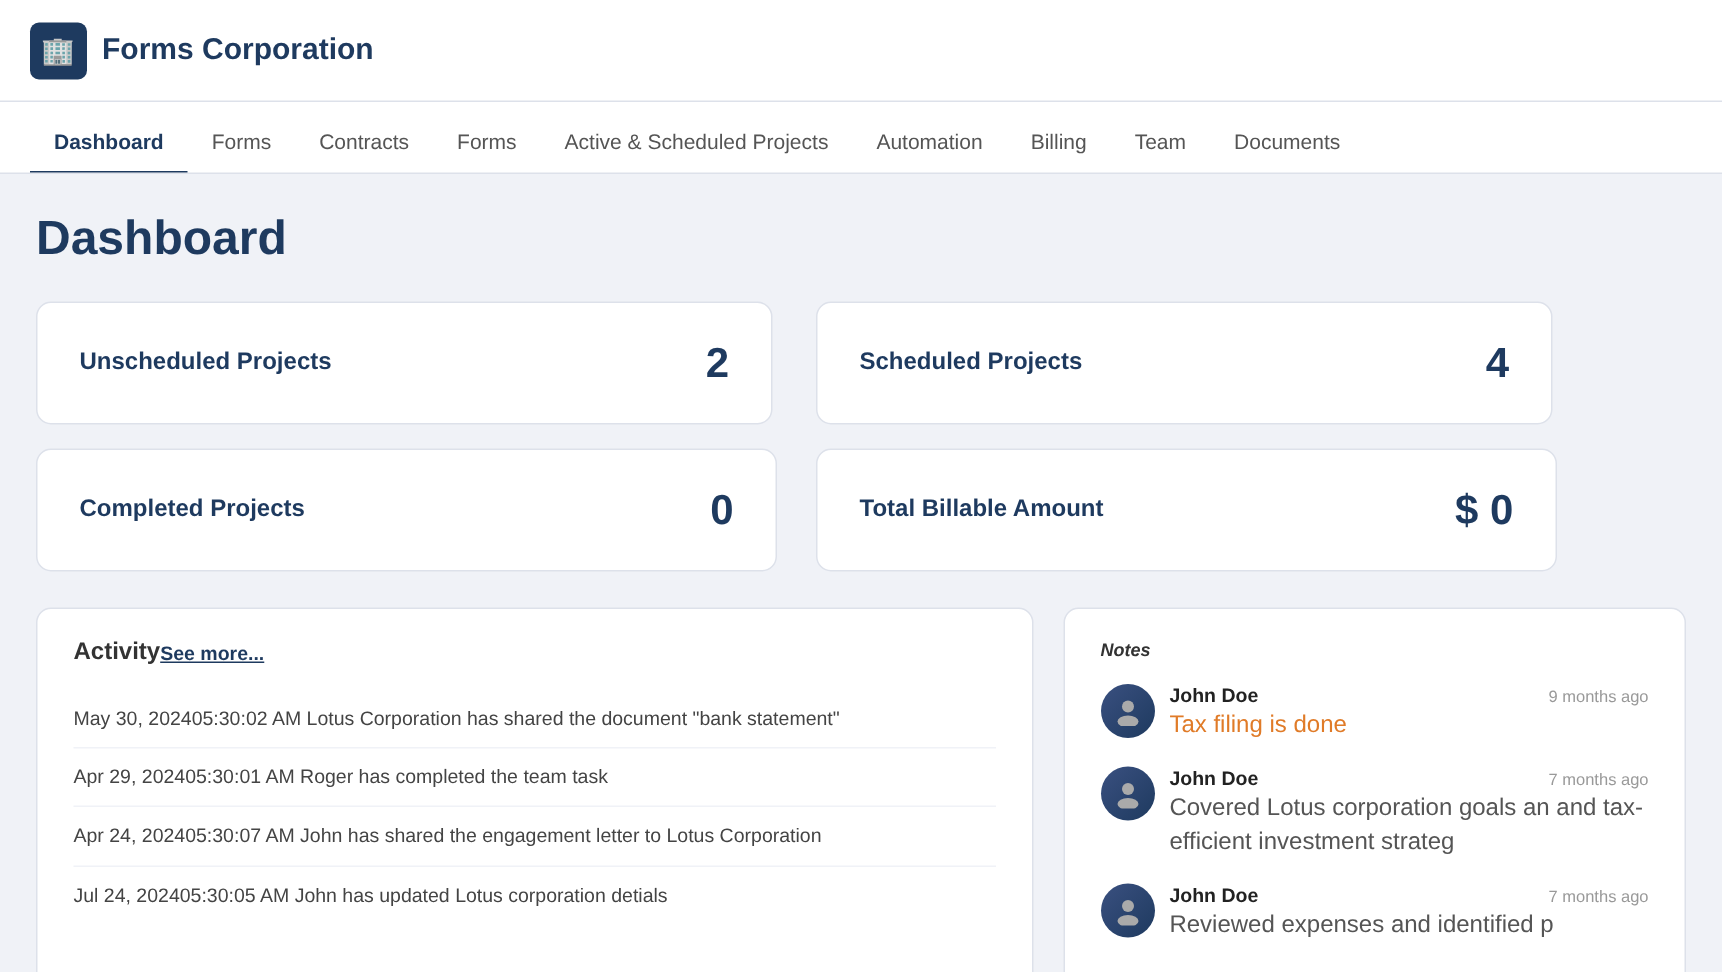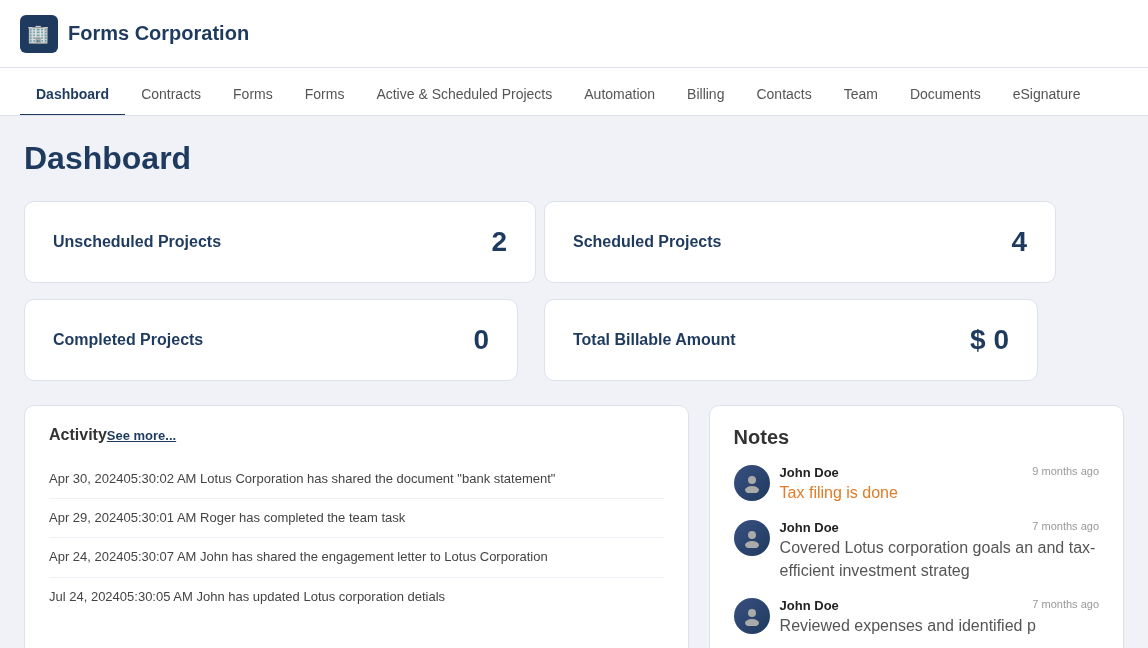--- a/index.html
+++ b/index.html
@@ -117,73 +117,72 @@
 
     
     .notes-card {
       background: #fff;
       border-radius: 10px;
       border: 1px solid #dde1ea;
       padding: 20px 24px;
       overflow: hidden;
     }
     .notes-title {
-      font-size: 20px; font-weight: 600; color: #333;
+      font-size: 12px; font-weight: 600; color: #333;
       margin-bottom: 16px;
+      font-style: italic;
     }
     .note-item {
       display: flex;
       gap: 10px;
       margin-bottom: 16px;
     }
     .avatar-img {
       width: 36px; height: 36px;
       background: linear-gradient(135deg, #3a5080 0%, #1e3a5f 100%);
       border-radius: 50%;
       display: flex; align-items: center; justify-content: center;
       color: #ccc; font-size: 12px;
     }
     .note-content { flex: 1; min-width: 0; }
     .note-meta {
-      display: flex; justify-content: space-between; align-items: flex-start;
+      display: flex; justify-content: space-between; align-items: flex-end;
       margin-bottom: 2px;
     }
     .note-author { font-size: 13px; font-weight: 600; color: #222; }
     .note-time { font-size: 11px; color: #999; white-space: nowrap; }
     .note-text { font-size: 16px; color: #e07b28; line-height: 1.4; }
     .note-text.dark { color: #555; }
   </style>
 </head>
 <body>
 
 <div class="header">
   <div class="logo-wrapper">
     <div class="logo-icon">🏢</div>
     <span class="logo-text">Forms Corporation</span>
   </div>
 </div>
 
 <div class="nav-bar">
   <div class="nav-tab active">Dashboard</div>
+  <div class="nav-tab">Forms</div>
   <div class="nav-tab">Contracts</div>
-  <div class="nav-tab">Forms</div>
   <div class="nav-tab">Forms</div>
   <div class="nav-tab">Active &amp; Scheduled Projects</div>
   <div class="nav-tab">Automation</div>
   <div class="nav-tab">Billing</div>
-  <div class="nav-tab">Contacts</div>
   <div class="nav-tab">Team</div>
   <div class="nav-tab">Documents</div>
-  <div class="nav-tab">eSignature</div>
 </div>
 
 <div class="main">
   <h1 class="page-title">Dashboard</h1>
 
-  <div style="display:grid; grid-template-columns: 1fr 1fr 60px; gap:8px; margin-bottom:16px;text-align:center;">
+  <div style="display:grid; grid-template-columns: 1fr 1fr 60px; gap:29px; margin-bottom:16px;text-align:center;">
     <div class="stat-card">
       <span class="stat-label">Unscheduled Projects</span>
       <span class="stat-value">2</span>
     </div>
     <div class="stat-card">
       <span class="stat-label">Scheduled Projects</span>
       <span class="stat-value">4</span>
     </div>
   </div>
 
@@ -199,21 +198,21 @@
     <div style="width:60px;"></div>
   </div>
 
   <div class="bottom-grid">
 
     <div class="activity-card">
       <div class="card-header">
         <span class="card-title">Activity</span>
         <span class="see-more-link">See more...</span>
       </div>
-      <div class="activity-item">Apr 30, 202405:30:02 AM Lotus Corporation has shared the document "bank statement"</div>
+      <div class="activity-item">May 30, 202405:30:02 AM Lotus Corporation has shared the document "bank statement"</div>
       <div class="activity-item">Apr 29, 202405:30:01 AM Roger has completed the team task</div>
       <div class="activity-item">Apr 24, 202405:30:07 AM John has shared the engagement letter to Lotus Corporation</div>
       <div class="activity-item">Jul 24, 202405:30:05 AM  John has updated Lotus corporation detials</div>
     </div>
 
     <div class="notes-card">
       <div class="notes-title">Notes</div>
 
       <div class="note-item">
         <div class="avatar-img">

